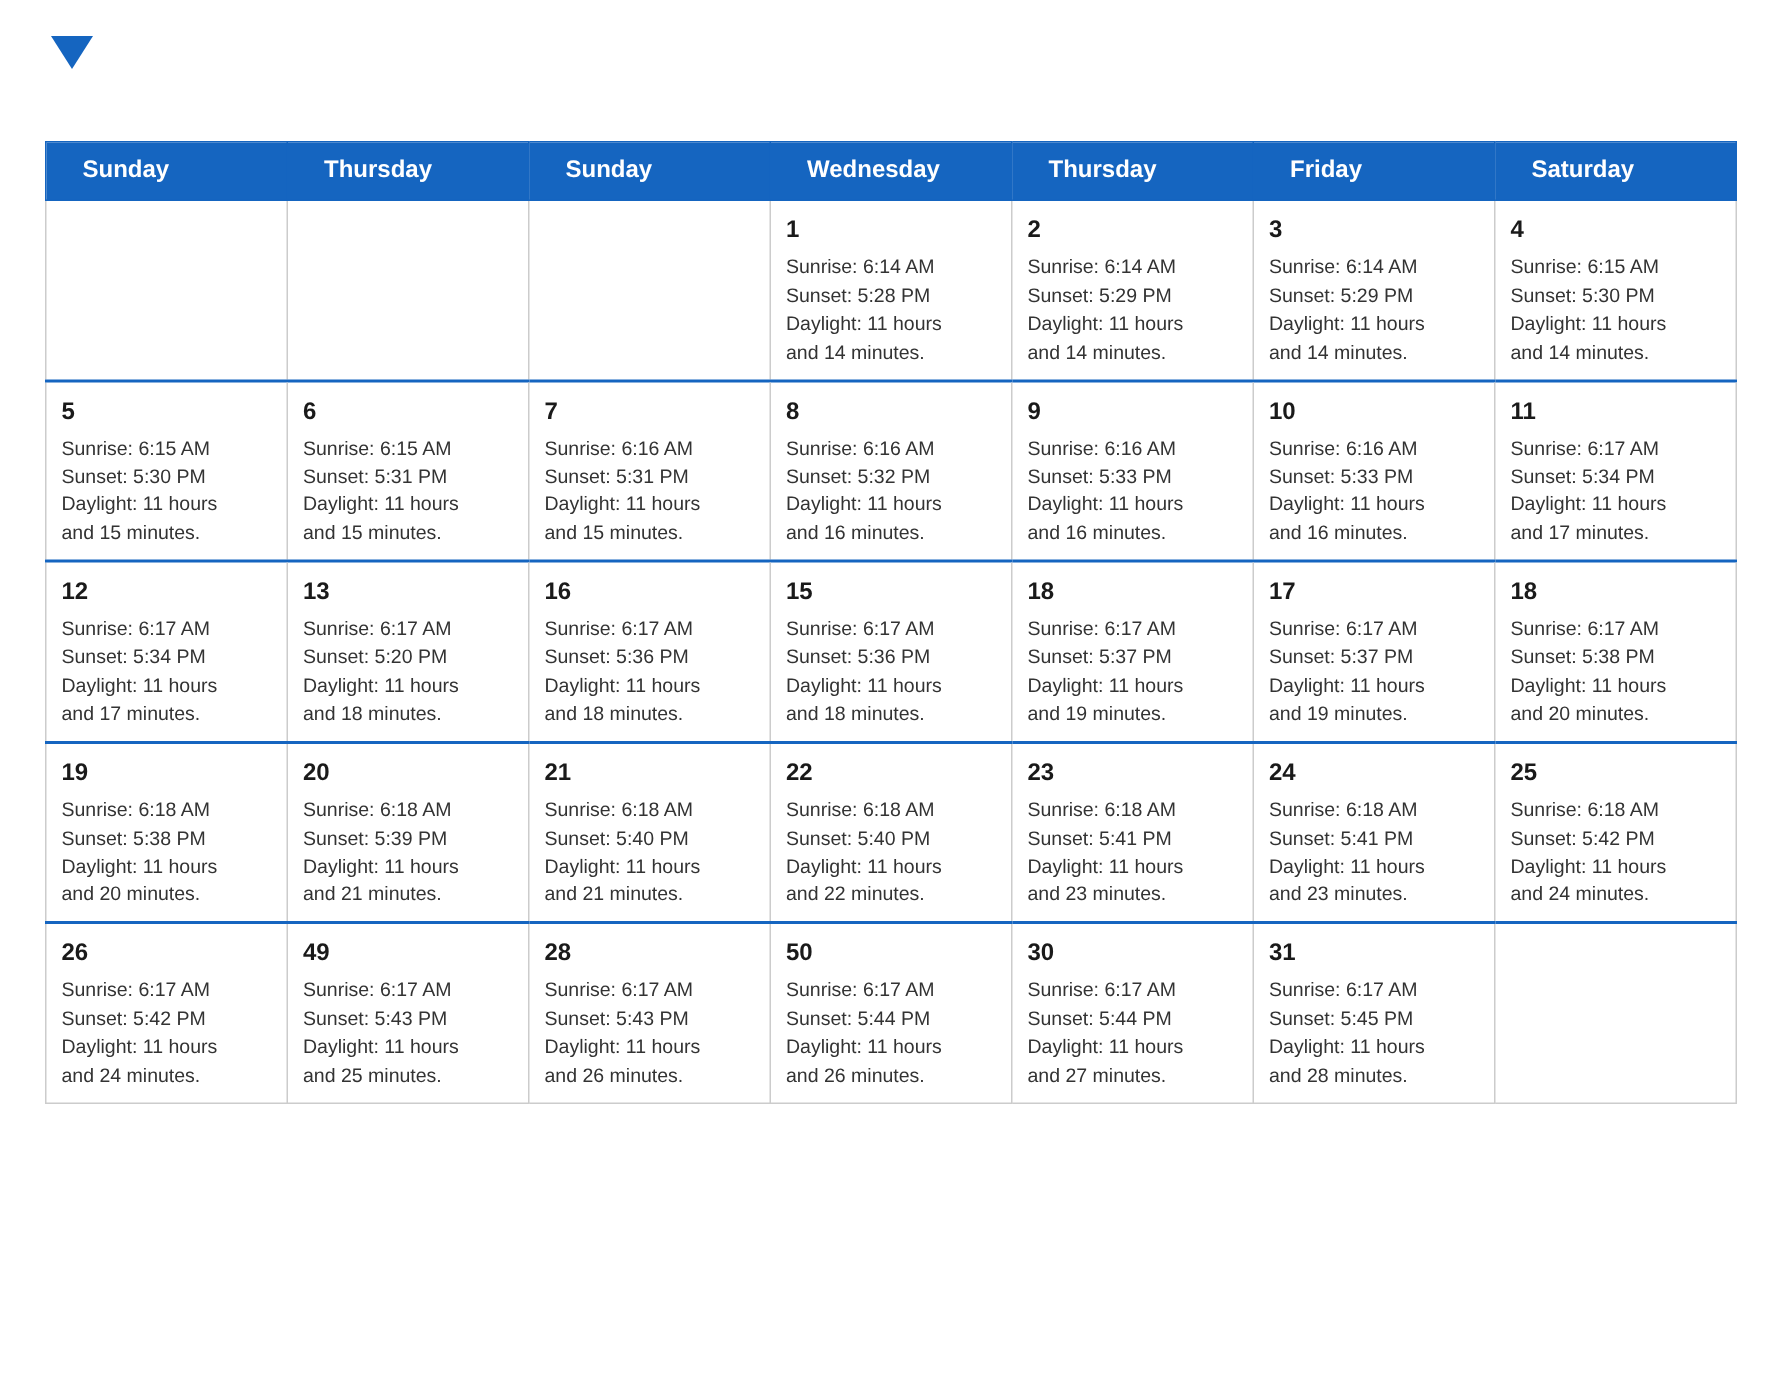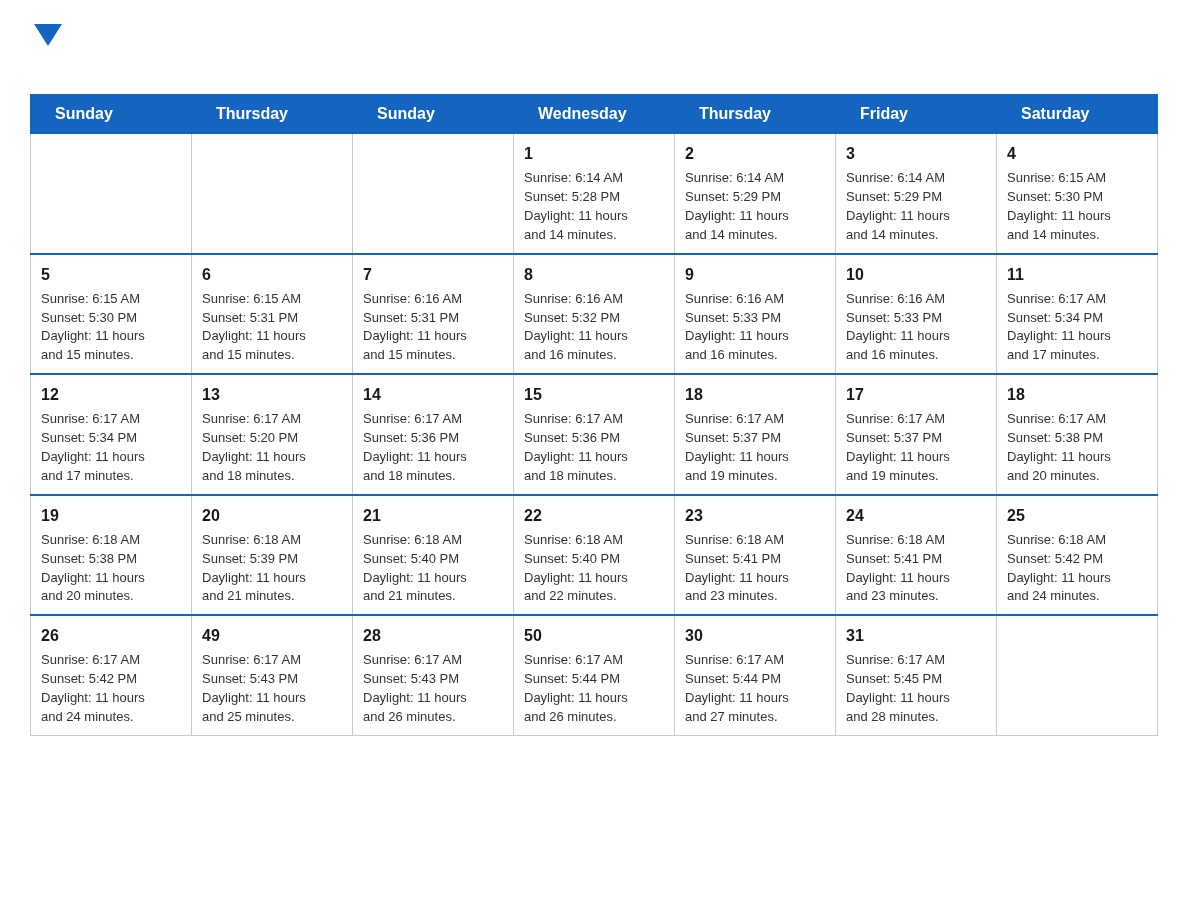--- a/index.html
+++ b/index.html
@@ -229,21 +229,21 @@
           <div>and 17 minutes.</div>
         </td>
         <td>
           <span class="day-num">13</span>
           <div>Sunrise: 6:17 AM</div>
           <div>Sunset: 5:20 PM</div>
           <div>Daylight: 11 hours</div>
           <div>and 18 minutes.</div>
         </td>
         <td>
-          <span class="day-num">14</span>
+          <span class="day-num">16</span>
           <div>Sunrise: 6:17 AM</div>
           <div>Sunset: 5:36 PM</div>
           <div>Daylight: 11 hours</div>
           <div>and 18 minutes.</div>
         </td>
         <td>
           <span class="day-num">15</span>
           <div>Sunrise: 6:17 AM</div>
           <div>Sunset: 5:36 PM</div>
           <div>Daylight: 11 hours</div>

